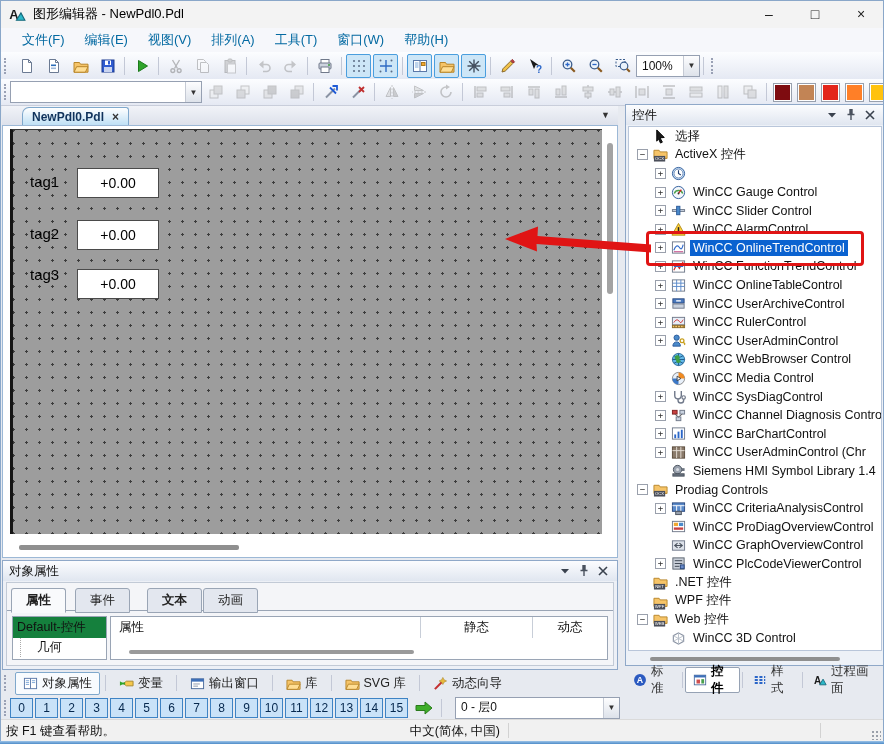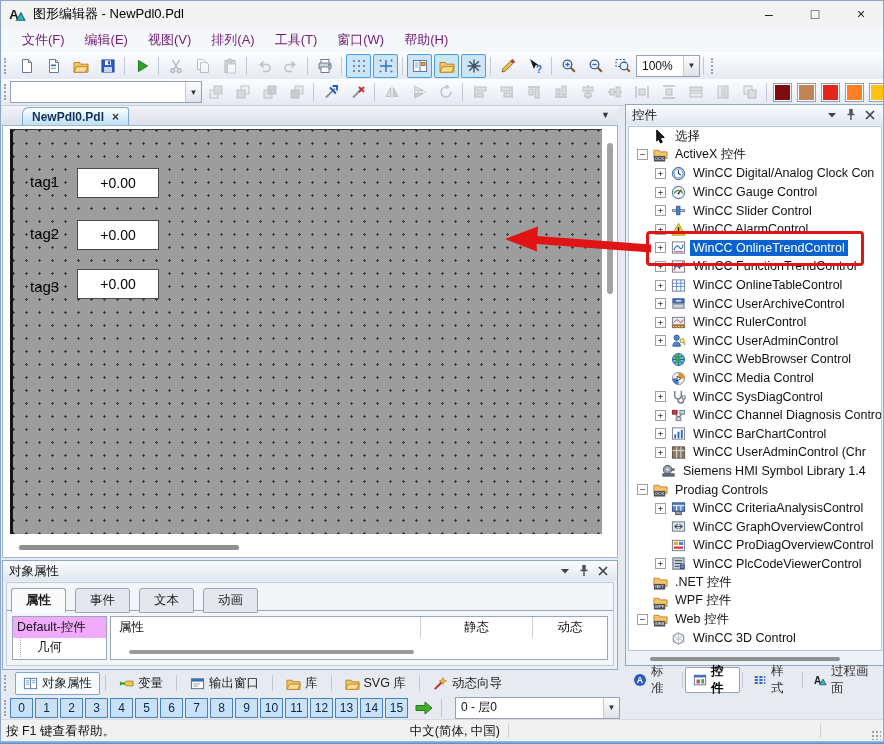--- a/index.html
+++ b/index.html
@@ -11,21 +11,21 @@
   
   #titlebar{position:absolute;left:0;top:0;right:0;height:28px;background:#F3F3F3;display:flex;align-items:center}
   #titlebar .appicon{width:18px;height:18px;margin-left:8px}
   #title-text{font-size:13px;margin-left:7px;color:#000}
   #win-btns{position:absolute;right:0;top:0;height:28px;display:flex}
   .win-btn{width:46px;height:28px;display:flex;align-items:center;justify-content:center;font-size:14px;color:#222}
 
   
   #menubar{position:absolute;left:0;top:28px;right:0;height:24px;background:#F6F7FB;border-bottom:1px solid #E4E7EF;
            display:flex;align-items:center;padding-left:12px}
-  .menu-item{padding:3px 10px;font-size:13px;color:#701a75}
+  .menu-item{padding:3px 10px;font-size:13px;color:#0369a1}
 
   
   .toolbar{position:absolute;left:0;right:0;background:linear-gradient(#FCFDFF,#E5E9F3);border-bottom:1px solid #C9CEDB;
            display:flex;align-items:center;overflow:hidden}
   #toolbar-main{top:52px;height:27px}
   #toolbar-format{top:79px;height:26px}
   .grip{width:3px;height:16px;margin:0 4px;border-left:2px dotted #9AA1B5}
   .tb-btn{width:23px;height:22px;margin:0 1px;display:flex;align-items:center;justify-content:center;
           border:1px solid transparent;border-radius:2px;flex:none}
   .tb-btn.active{background:#CDE6F7;border-color:#4A9EDE}
@@ -81,21 +81,21 @@
 
   
   #props-panel{position:absolute;left:2px;top:560px;width:614px;height:108px;background:#EDF0F6;border:1px solid #8FA8C8}
   #props-body{position:absolute;left:3px;top:21px;right:3px;bottom:3px;background:#F4F5F8;border:1px solid #C2CAD6}
   .prop-tab{position:absolute;top:5px;height:23px;padding:0 14px;display:flex;align-items:center;font-size:12.5px;
             background:#E3E7EF;border:1px solid #9AA5B5;border-bottom:1px solid #9AA5B5;border-radius:3px 3px 0 0;color:#222}
   .prop-tab.active{background:#F9FAFC;border-bottom-color:#F9FAFC;font-weight:bold}
   #props-tabs-line{position:absolute;left:0;right:0;top:27px;height:1px;background:#9AA5B5}
   #props-left{position:absolute;left:5px;top:33px;width:93px;bottom:5px;background:#fff;border:1px solid #9AA5B5;
               font-size:12.5px;overflow:hidden}
-  #props-left .root{padding:2px 4px;background:#f0abfc}
+  #props-left .root{padding:2px 4px;background:#15803d}
   #props-left .child{padding:1px 4px 1px 16px;border-left:1px dotted #AAA;margin-left:7px}
   #props-grid{position:absolute;left:103px;top:33px;right:5px;bottom:5px;background:#fff;border:1px solid #9AA5B5;font-size:12.5px}
   #pg-header{display:flex;height:21px;align-items:center}
   #pg-header .c1{flex:1;padding-left:8px}
   #pg-header .c2{width:111px;text-align:center;border-left:1px solid #C8CED8;height:100%;display:flex;align-items:center;justify-content:center}
   #pg-header .c3{width:74px;text-align:center;border-left:1px solid #C8CED8;height:100%;display:flex;align-items:center;justify-content:center}
   #pg-scroll{position:absolute;left:18px;bottom:5px;width:285px;height:4px;background:#9A9A9A;border-radius:2px}
 
   
   #dock-bar{position:absolute;left:0;top:671px;width:618px;height:24px;display:flex;align-items:center}
@@ -574,21 +574,21 @@
       <span class="tab-close">×</span>
     </div>
     <span id="tab-scroll">▼</span>
   </div>
   <div id="doc-window">
     <div id="surface">
         <div class="io-label" style="top: 43px;">tag1</div>
         <div class="io-box" style="top: 38px;">+0.00</div>
         <div class="io-label" style="top: 95px;">tag2</div>
         <div class="io-box" style="top: 90px;">+0.00</div>
-        <div class="io-label" style="top: 148px;">tag3</div>
+        <div class="io-label" style="top: 136px;">tag3</div>
         <div class="io-box" style="top: 139px;">+0.00</div>
       </div>
     <div id="v-scroll"></div>
     <div id="h-scroll"></div>
   </div>
 </div>
 
 <div id="controls-panel">
   <div class="panel-header">
     <span class="ph-title">控件</span>
@@ -632,21 +632,20 @@
       </div>
       <div class="trow" style="padding-left: 26px;">
         <span class="texp">+</span>
         <span class="ticon" style="width: 15px; height: 15px; flex: 0 0 auto; display: inline-block;">
           <svg width="100%" height="100%" viewBox="0 0 16 16">
             <circle cx="8" cy="8" r="6.5" fill="#CFE4F8" stroke="#2B5A9A"></circle>
             <circle cx="8" cy="8" r="4.8" fill="#fff" stroke="#6A8AB8"></circle>
             <path d="M8 4.5V8l2.5 1.5" stroke="#223E6E" stroke-width="1.2" fill="none"></path>
           </svg>
         </span>
-        <span class="tlabel">WinCC Digital/Analog Clock Con</span>
       </div>
       <div class="trow" style="padding-left: 26px;">
         <span class="texp">+</span>
         <span class="ticon" style="width: 15px; height: 15px; flex: 0 0 auto; display: inline-block;">
           <svg width="100%" height="100%" viewBox="0 0 16 16">
             <circle cx="8" cy="8" r="6.5" fill="#F4F7FB" stroke="#2B5A9A"></circle>
             <path d="M3.5 9a4.8 4.8 0 0 1 9 0" fill="none" stroke="#4AA04A" stroke-width="1.6"></path>
             <path d="M8 9L11 5" stroke="#C22" stroke-width="1.4"></path>
             <circle cx="8" cy="9" r="1" fill="#333"></circle>
           </svg>
@@ -802,21 +801,21 @@
       <div class="trow" style="padding-left: 26px;">
         <span class="texp">+</span>
         <span class="ticon" style="width: 15px; height: 15px; flex: 0 0 auto; display: inline-block;">
           <svg width="100%" height="100%" viewBox="0 0 16 16">
             <rect x="1.5" y="2" width="13" height="12" fill="#8A7A6A" stroke="#5A4A3A"></rect>
             <path d="M1.5 6h13M6 2v12M10.5 2v12" stroke="#E8E0D8"></path>
           </svg>
         </span>
         <span class="tlabel">WinCC UserAdminControl (Chr</span>
       </div>
-      <div class="trow" style="padding-left: 16px;">
+      <div class="trow" style="padding-left: 26px;">
         <span class="texp blank"></span>
         <span class="ticon" style="width: 15px; height: 15px; flex: 0 0 auto; display: inline-block;">
           <svg width="100%" height="100%" viewBox="0 0 16 16">
             <circle cx="7" cy="7" r="4.5" fill="#9AA2AE" stroke="#4A525E"></circle>
             <circle cx="7" cy="7" r="1.6" fill="#D8DCE2"></circle>
             <rect x="2" y="11.5" width="12" height="2.5" fill="#6A727E" stroke="#4A525E"></rect>
             <rect x="11.5" y="5.5" width="3" height="3" fill="#6A727E"></rect>
           </svg>
         </span>
         <span class="tlabel">Siemens HMI Symbol Library 1.4</span>
@@ -840,37 +839,37 @@
             <path d="M1.5 5h13M6 5v6M10.5 5v6" stroke="#fff"></path>
             <rect x="5" y="11" width="6" height="3.5" fill="#9AA2AE" stroke="#4A525E"></rect>
           </svg>
         </span>
         <span class="tlabel">WinCC CriteriaAnalysisControl</span>
       </div>
       <div class="trow" style="padding-left: 26px;">
         <span class="texp blank"></span>
         <span class="ticon" style="width: 15px; height: 15px; flex: 0 0 auto; display: inline-block;">
           <svg width="100%" height="100%" viewBox="0 0 16 16">
-            <rect x="1.5" y="3" width="13" height="10" fill="#DDE2EA" stroke="#70798A"></rect>
-            <path d="M4 8h8M9 5.5L12 8l-3 2.5M7 5.5L4 8l3 2.5" fill="none" stroke="#4A525E" stroke-width="1.2"></path>
-          </svg>
-        </span>
-        <span class="tlabel">WinCC GraphOverviewControl</span>
-      </div>
-      <div class="trow" style="padding-left: 26px;">
-        <span class="texp blank"></span>
-        <span class="ticon" style="width: 15px; height: 15px; flex: 0 0 auto; display: inline-block;">
-          <svg width="100%" height="100%" viewBox="0 0 16 16">
             <rect x="1.5" y="2.5" width="13" height="11" fill="#fff" stroke="#70798A"></rect>
             <rect x="3" y="4" width="4.5" height="3.5" fill="#F0A830"></rect>
             <rect x="8.5" y="4" width="4.5" height="3.5" fill="#4A8ACA"></rect>
             <rect x="3" y="9" width="10" height="2.5" fill="#C84040"></rect>
           </svg>
         </span>
         <span class="tlabel">WinCC ProDiagOverviewControl</span>
+      </div>
+      <div class="trow" style="padding-left: 26px;">
+        <span class="texp blank"></span>
+        <span class="ticon" style="width: 15px; height: 15px; flex: 0 0 auto; display: inline-block;">
+          <svg width="100%" height="100%" viewBox="0 0 16 16">
+            <rect x="1.5" y="3" width="13" height="10" fill="#DDE2EA" stroke="#70798A"></rect>
+            <path d="M4 8h8M9 5.5L12 8l-3 2.5M7 5.5L4 8l3 2.5" fill="none" stroke="#4A525E" stroke-width="1.2"></path>
+          </svg>
+        </span>
+        <span class="tlabel">WinCC GraphOverviewControl</span>
       </div>
       <div class="trow" style="padding-left: 26px;">
         <span class="texp">+</span>
         <span class="ticon" style="width: 15px; height: 15px; flex: 0 0 auto; display: inline-block;">
           <svg width="100%" height="100%" viewBox="0 0 16 16">
             <rect x="2" y="2" width="12" height="12" fill="#C9CFD8" stroke="#5A626E"></rect>
             <path d="M4 5h8M4 8h8M4 11h5" stroke="#3A424E"></path>
             <rect x="10" y="9.5" width="4" height="4" fill="#6A8ACA" stroke="#2B4A80"></rect>
           </svg>
         </span>
@@ -995,21 +994,21 @@
     <div id="props-grid">
       <div id="pg-header">
         <span class="c1">属性</span>
         <span class="c2">静态</span>
         <span class="c3">动态</span>
       </div>
       <div id="pg-scroll"></div>
     </div>
   <div class="prop-tab active" style="left: 4px; z-index: 3;">属性</div>
       <div class="prop-tab" style="left: 68px; z-index: 1;">事件</div>
-      <div class="prop-tab" style="left: 132px; z-index: 1;">文本</div>
+      <div class="prop-tab" style="left: 140px; z-index: 1; font-weight: bold;">文本</div>
       <div class="prop-tab" style="left: 196px; z-index: 1;">动画</div>
     </div>
 </div>
 
 <div id="dock-bar">
     <span class="grip"></span>
     <div class="dock-btn active">
       <span style="width: 15px; height: 15px; flex: 0 0 auto; display: inline-block;">
         <svg width="100%" height="100%" viewBox="0 0 16 16">
           <rect x="1.5" y="2.5" width="13" height="11" fill="#fff" stroke="#5A78A8"></rect>

